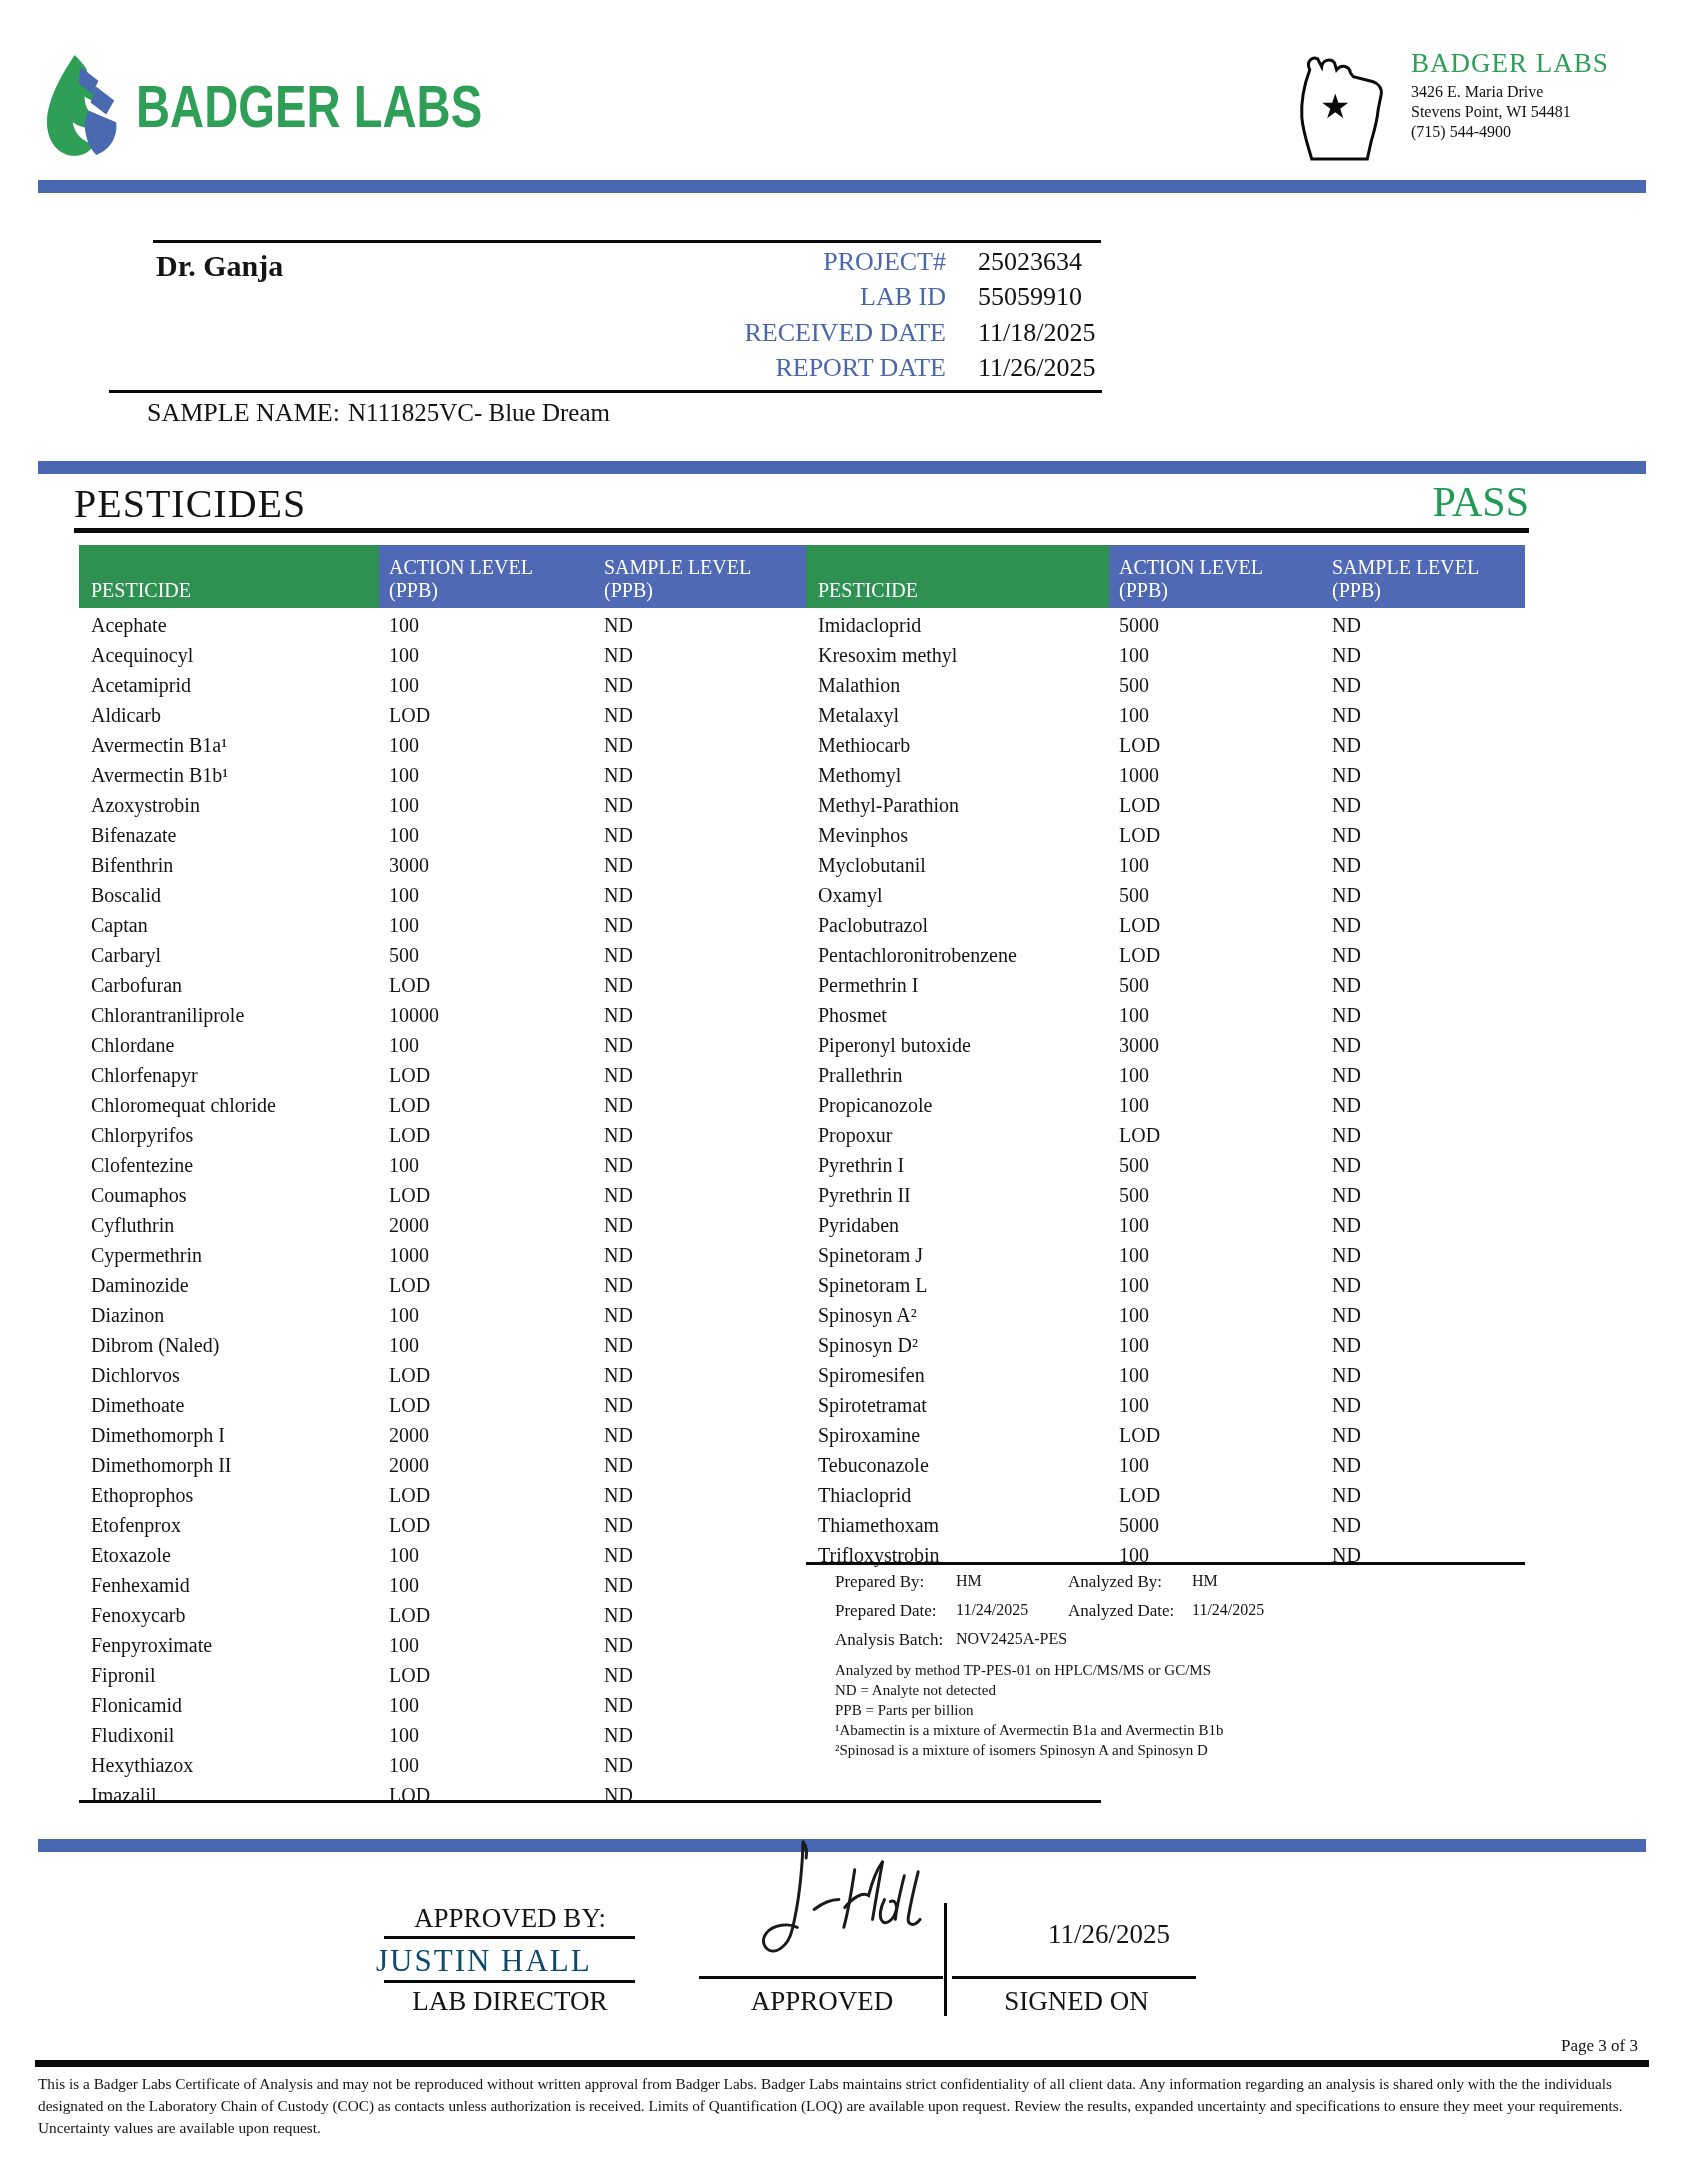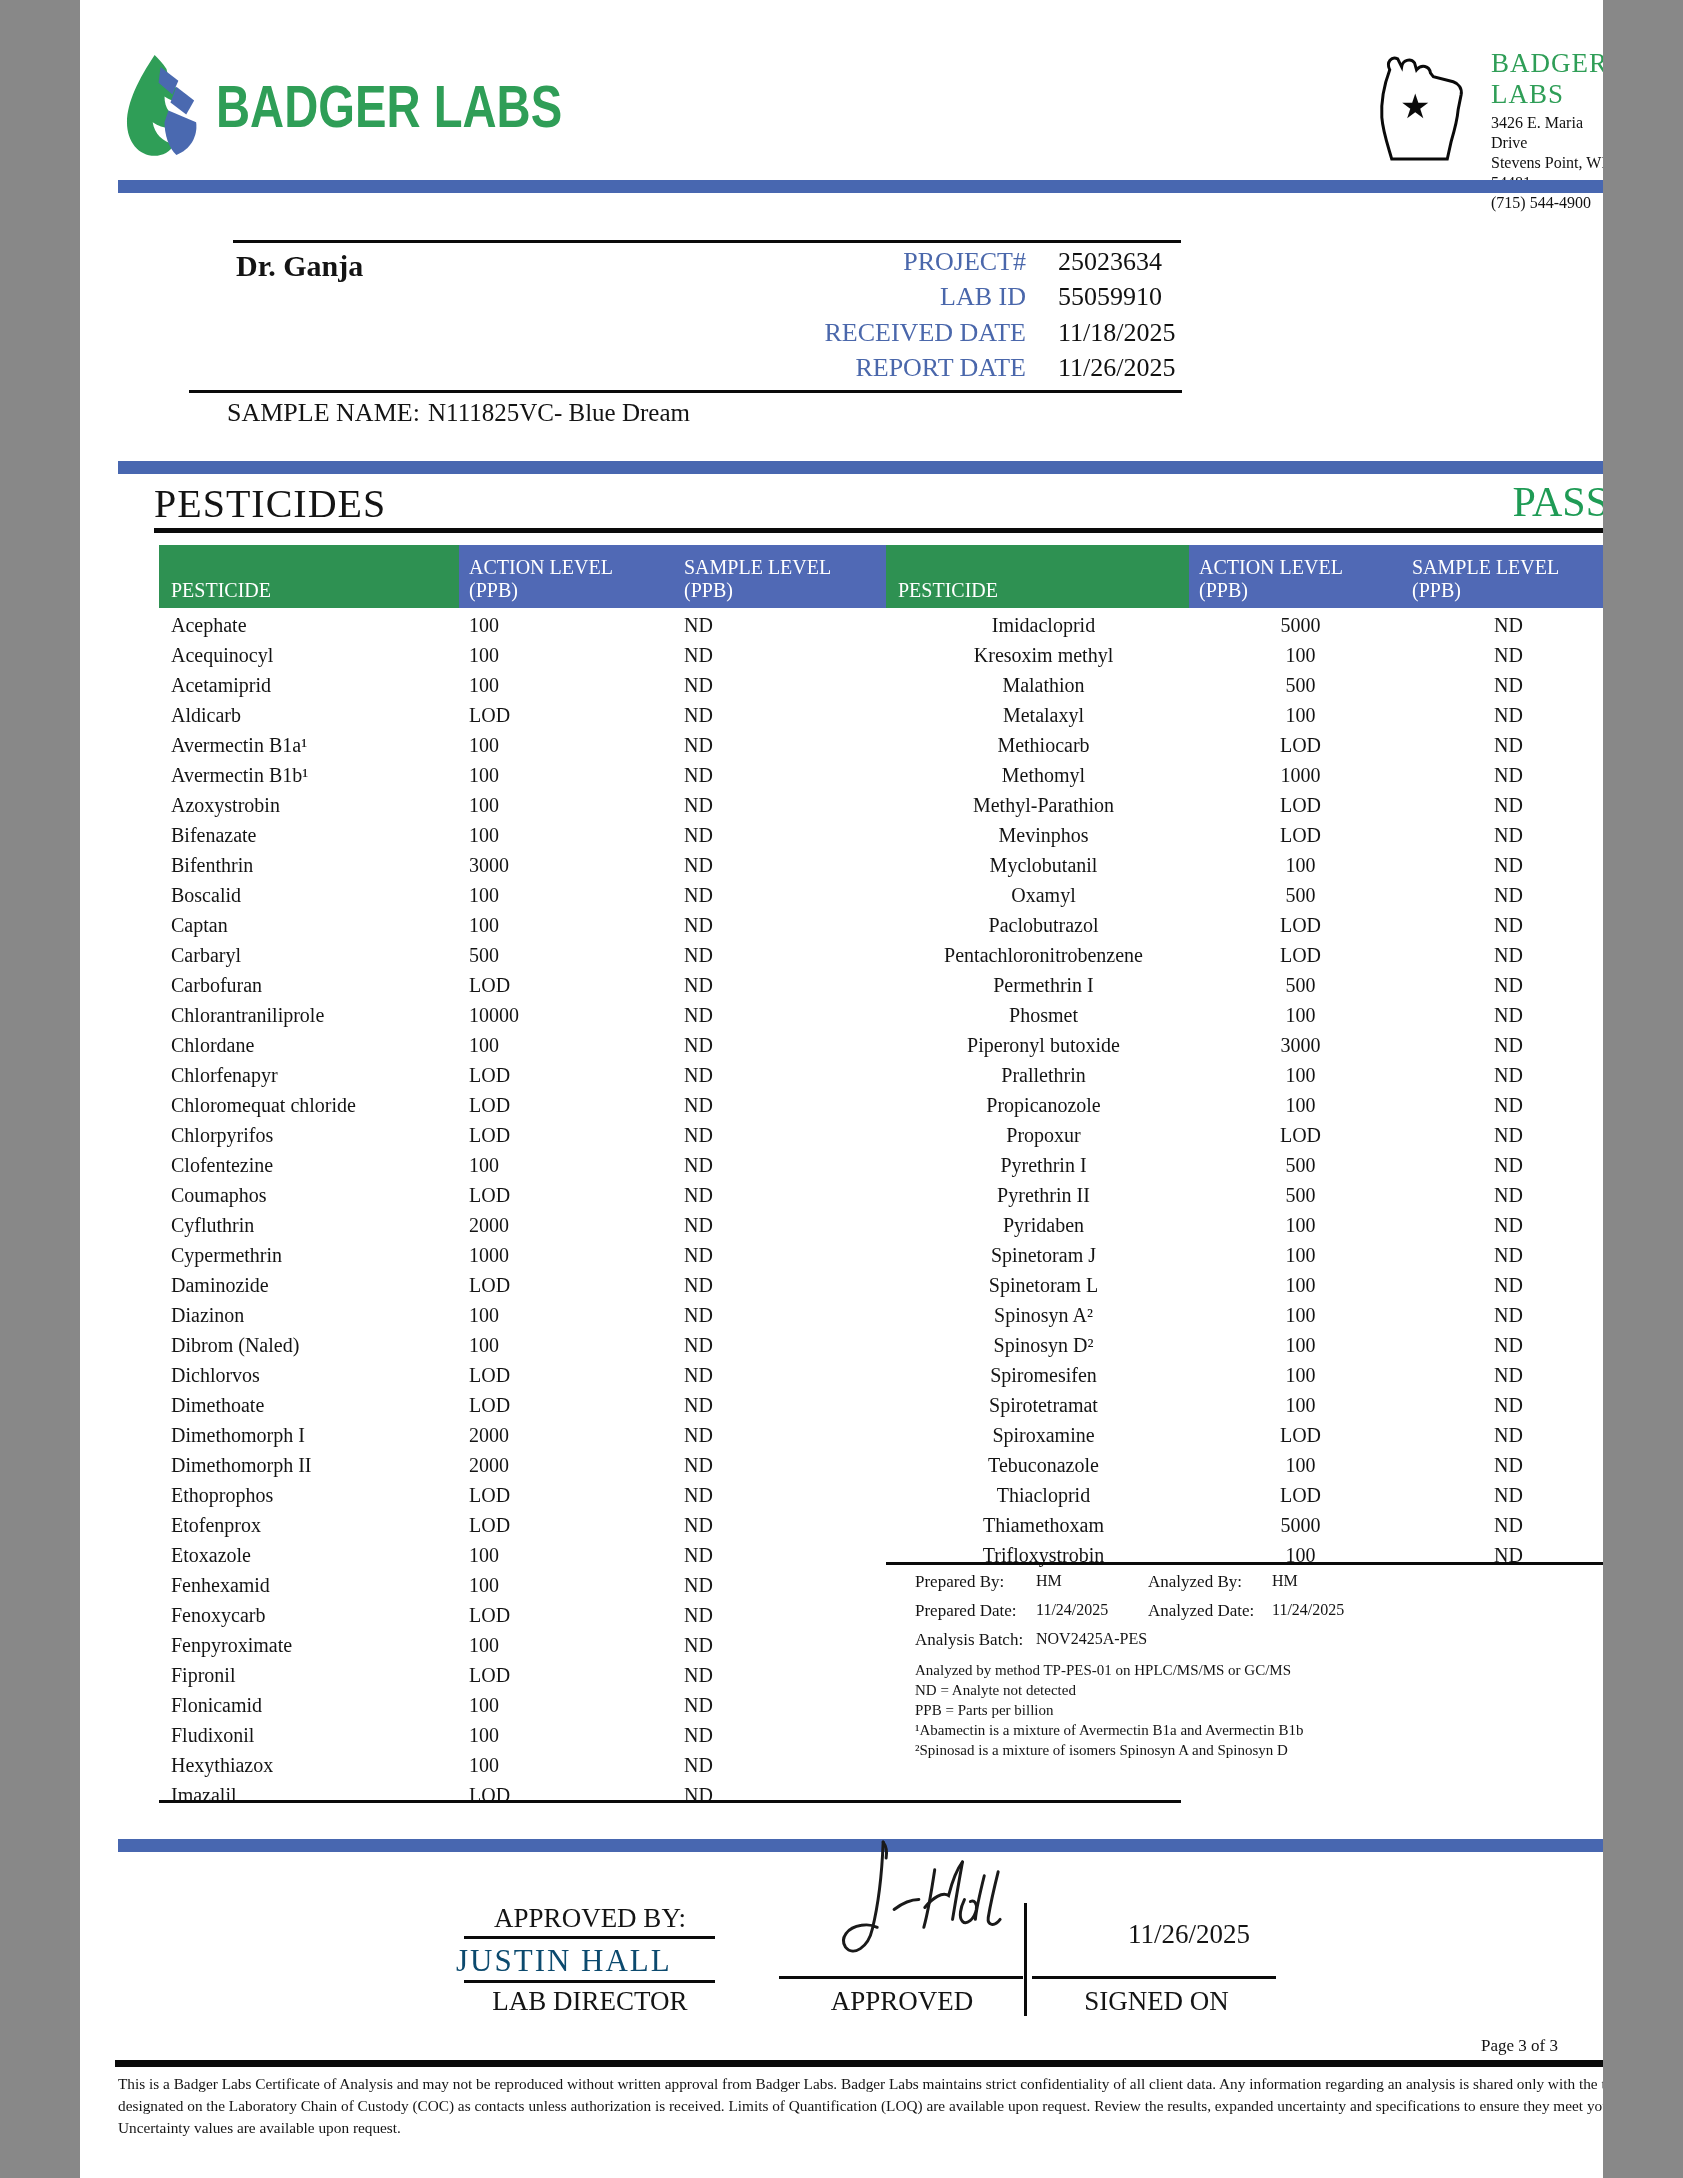--- a/index.html
+++ b/index.html
@@ -1,17 +1,17 @@
 <!DOCTYPE html>
 <html><head>
 <meta charset="utf-8">
 <style>
   html,body { margin:0; padding:0; background:#888; }
   .page {
-    position:relative; width:1523px; height:2178px; background:#ffffff;
+    position:relative; width:1683px; height:2178px; background:#ffffff;
     font-family:"Liberation Serif", serif; color:#141414; overflow:hidden;
     margin:0 auto;
   }
   .abs { position:absolute; }
 
   
   .logo-block { position:absolute; left:45px; top:51px; display:flex; align-items:center; gap:10px; }
   .brand-text { display:inline-block; transform:scaleX(.8); transform-origin:left center;
     font-family:"Liberation Sans", sans-serif; font-weight:bold; font-size:59px;
     color:#2f9e57; letter-spacing:0px; white-space:nowrap; }
@@ -46,21 +46,21 @@
   .thead-left  { left:79px;  width:727px; grid-template-columns:300px 215px 212px; }
   .thead-right { left:806px; width:719px; grid-template-columns:303px 213px 203px; }
   .hc { display:flex; flex-direction:column; justify-content:flex-end; padding:0 0 6px 12px; box-sizing:border-box; }
   .hc.green { background:#2e9152; }
   .hc.blue  { background:#5069b5; padding-left:10px; }
   .tbody { position:absolute; top:610px; }
   .tbody-left  { left:79px;  width:727px; }
   .tbody-right { left:806px; width:719px; }
   .trow { display:grid; height:30px; align-items:center; font-size:20px; }
   .tbody-left  .trow { grid-template-columns:300px 215px 212px; }
-  .tbody-right .trow { grid-template-columns:303px 213px 203px;text-align:center; }
+  .tbody-right .trow { grid-template-columns:303px 213px 203px; }
   .tcell { white-space:nowrap; overflow:visible; }
   .tcell.name   { padding-left:12px; }
   .tcell.action { padding-left:10px; }
   .tcell.sample { padding-left:10px; }
 
   
   .notes { position:absolute; left:835px; top:1572px; width:525px; font-size:17px; }
   .notes-grid { display:grid; grid-template-columns:121px 112px 124px auto; row-gap:9px; }
   .notes-grid .nv { font-size:16px; }
   .notes-small { margin-top:10px; font-size:15px; line-height:20px; }

